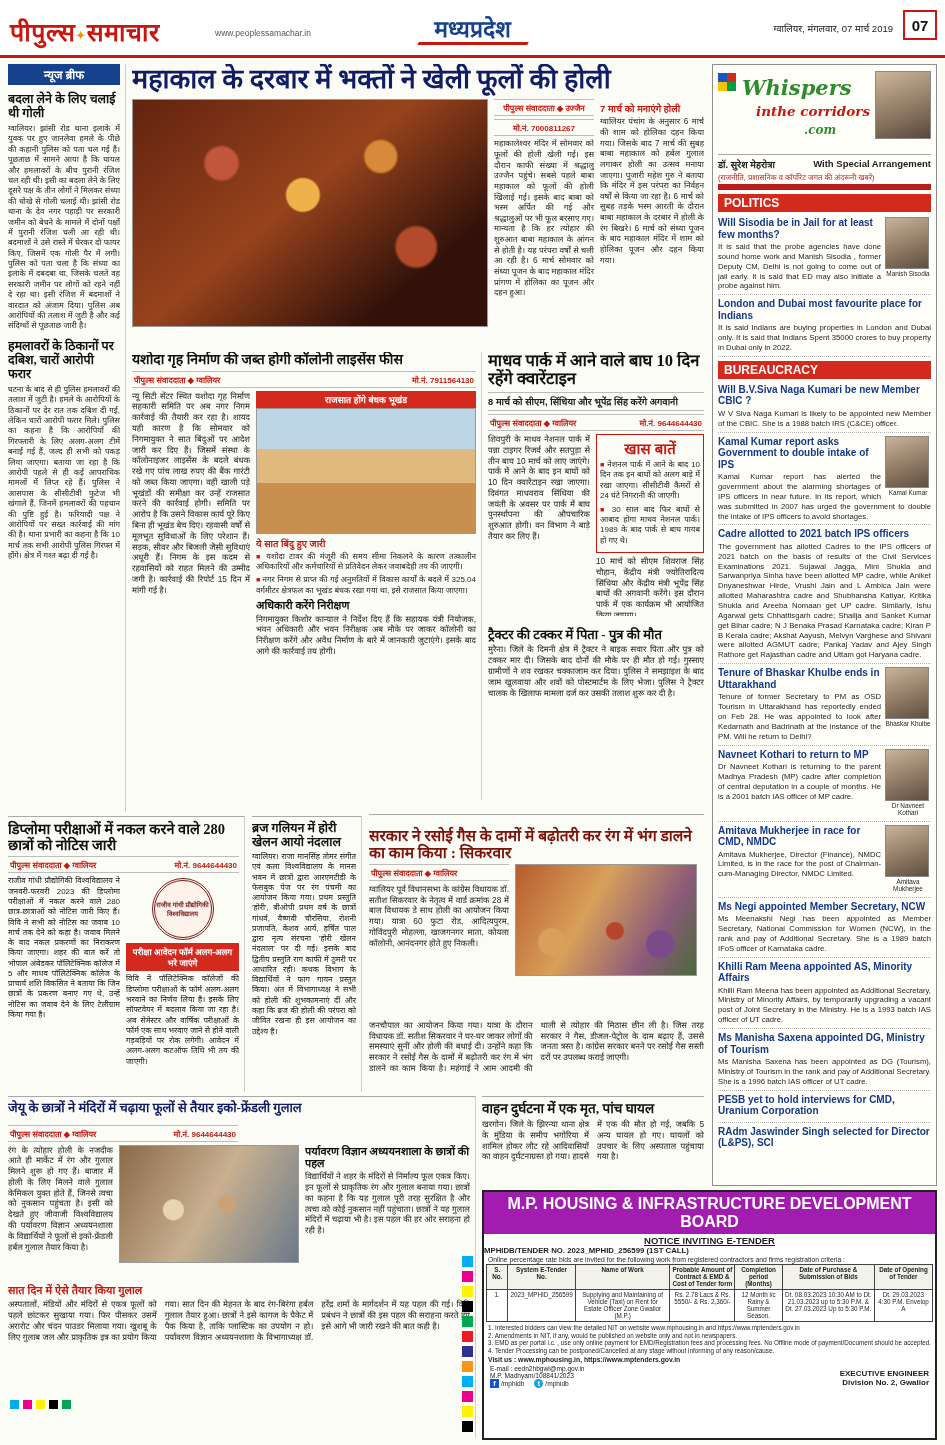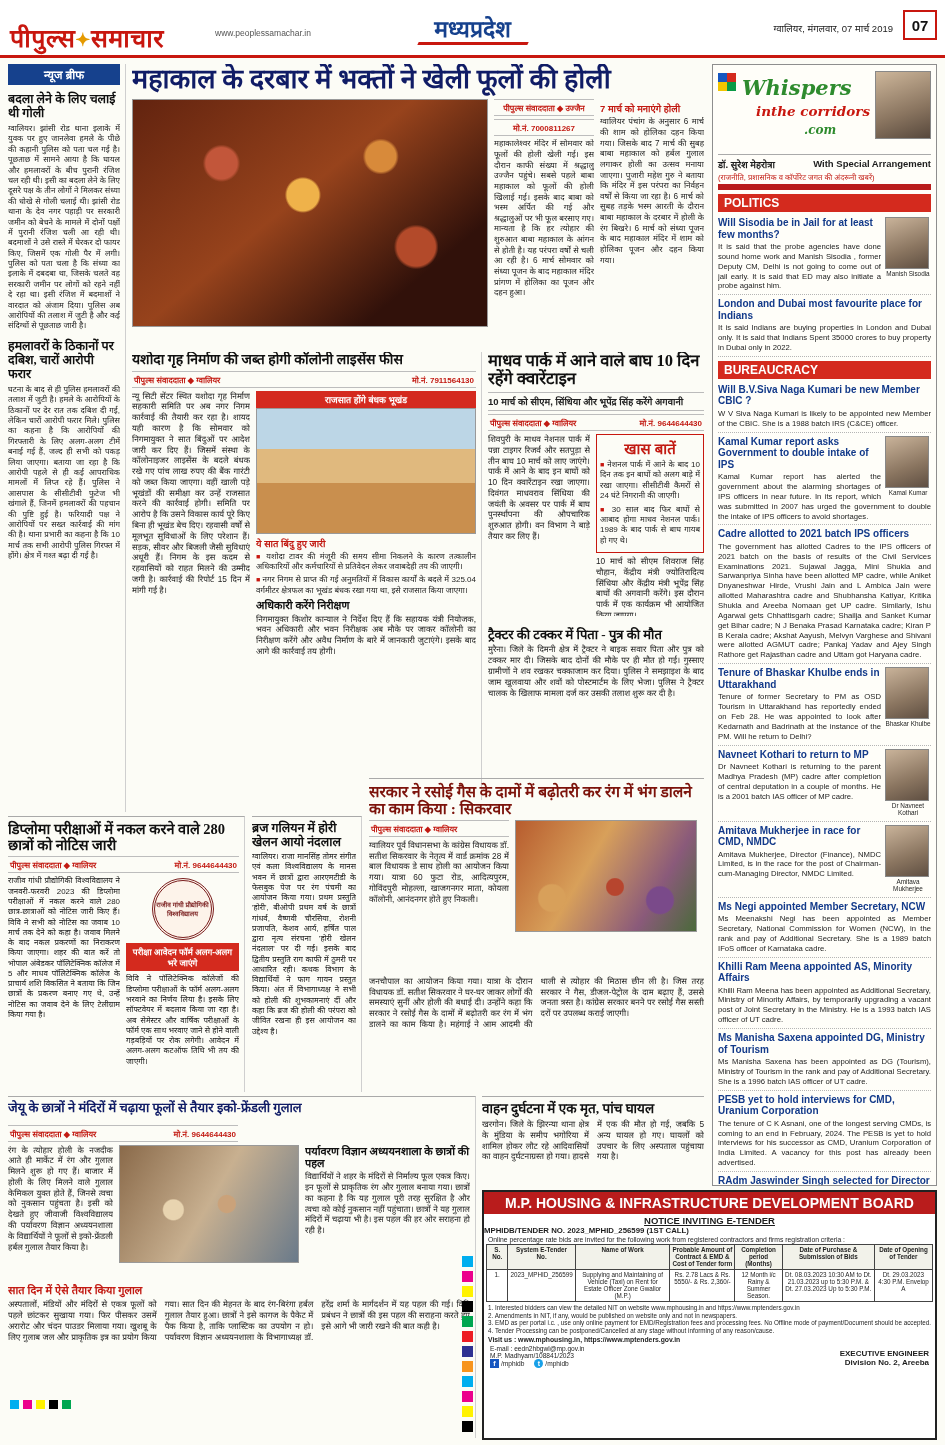--- a/index.html
+++ b/index.html
@@ -3,21 +3,21 @@
 <meta charset="utf-8">
 <style>
   *{margin:0;padding:0;box-sizing:border-box}
   html,body{background:#d8d8d2}
   body{font-family:"Liberation Sans",sans-serif;color:#1d1d1d}
   .page{position:relative;width:945px;height:1445px;margin:0 auto;background:#fcfcf6;overflow:hidden}
 
   
   .hdr{position:absolute;left:0;top:0;width:945px;height:58px;border-bottom:3px solid #c8170f;background:#fff}
   .hdr-inner{position:relative;width:100%;height:100%}
-  .logo{position:absolute;left:10px;top:20px;font-family:Liberation Sans, sans-serif;font-weight:bold;font-size:25px;color:#c8170f;letter-spacing:.5px}
+  .logo{position:absolute;left:10px;top:14px;font-family:Liberation Mono, monospace;font-weight:bold;font-size:25px;color:#c8170f;letter-spacing:.5px}
   .logo .star{color:#e59a00;font-size:18px;vertical-align:middle}
   .site{position:absolute;left:215px;top:28px;font-size:8.5px;color:#555}
   .region{position:absolute;left:0;right:0;top:12px;text-align:center;font-family:"Liberation Serif",serif;font-weight:bold;font-size:23px;color:#16418d}
   .region-rule{position:absolute;left:418px;top:42px;width:110px;height:3px;background:#c8170f;transform:skewX(-25deg)}
   .dateline{position:absolute;right:52px;top:22px;font-size:9.5px;color:#222}
   .pageno{position:absolute;right:8px;top:10px;width:34px;height:30px;border:2px solid #c8170f;color:#111;font-weight:bold;font-size:15px;display:flex;align-items:center;justify-content:center;background:#fff}
 
   
   .hl{font-family:"Liberation Serif",serif;font-weight:bold;color:#101010;line-height:1.12}
   .navy{color:#101c66}
@@ -82,21 +82,21 @@
   .w-ph{width:44px;height:52px;background:linear-gradient(160deg,#c9b39a,#8a7560 60%,#5f4f42);border:1px solid #888}
   .w-cap{font-size:6.4px;text-align:center;line-height:1.1;margin-top:1px}
 
   
   .dipl{position:absolute;left:8px;top:816px;width:237px;height:276px;border-top:1px solid #a9a9a9;border-right:1px solid #cfcfcf;padding:4px 5px 0 0;overflow:hidden}
   .dipl .hl{font-size:14.5px}
   .seal{width:62px;height:62px;border-radius:50%;border:3px double #7a1f1f;color:#7a1f1f;font-size:6.5px;font-weight:bold;display:flex;align-items:center;justify-content:center;text-align:center;margin:2px auto;background:#fdf3ea}
   .red-box{background:#d42a1e;color:#fff;font-weight:bold;font-size:8.5px;text-align:center;padding:3px 2px;margin:3px 0}
   .braj{position:absolute;left:252px;top:816px;width:110px;height:276px;border-top:1px solid #a9a9a9;border-right:1px solid #cfcfcf;padding:4px 5px 0 0;overflow:hidden}
   .braj .hl{font-size:12.5px;margin-bottom:3px}
-  .sark{position:absolute;left:369px;top:778px;width:335px;height:276px;border-top:1px solid #a9a9a9;padding-top:4px;overflow:hidden}
+  .sark{position:absolute;left:369px;top:814px;width:335px;height:276px;border-top:1px solid #a9a9a9;padding-top:12px;overflow:hidden}
   .sark .hl{font-size:15.5px}
   .sark-row{display:flex;gap:6px;margin-top:2px}
   .crowd-photo{width:182px;height:112px;background:
       radial-gradient(circle at 20% 70%, #d8a05a 0 8%, rgba(0,0,0,0) 9%),
       radial-gradient(circle at 55% 60%, #b7452e 0 7%, rgba(0,0,0,0) 8%),
       radial-gradient(circle at 80% 72%, #7a4a8a 0 8%, rgba(0,0,0,0) 9%),
       linear-gradient(120deg,#b75c2e,#d8a05a 40%,#8a5a7a 75%,#4a6a3a)}
 
   
   .jeyu{position:absolute;left:8px;top:1096px;width:468px;height:342px;border-top:1px solid #a9a9a9;border-right:1px solid #cfcfcf;padding:4px 5px 0 0;overflow:hidden}
@@ -104,21 +104,21 @@
   .jeyu-row{display:flex;gap:6px}
   .group-photo{width:180px;height:118px;background:
       radial-gradient(circle at 30% 55%, #e8d4b0 0 7%, rgba(0,0,0,0) 8%),
       radial-gradient(circle at 60% 50%, #caa27a 0 7%, rgba(0,0,0,0) 8%),
       linear-gradient(120deg,#8a6a4a,#c8b090 50%,#6a7a8a)}
   .vahan{position:absolute;left:482px;top:1096px;width:222px;height:90px;border-top:1px solid #a9a9a9;padding-top:4px;overflow:hidden}
   .vahan .hl{font-size:13.5px;margin-bottom:3px}
 
   
   .tender{position:absolute;left:482px;top:1190px;width:455px;height:250px;border:2px solid #222;background:#fff;overflow:hidden}
-  .tender-org{background:#b91c1c;color:#fff;font-weight:bold;font-size:14px;text-align:center;padding:3px 16px}
+  .tender-org{background:#a21caf;color:#fff;font-weight:bold;font-size:16px;text-align:center;padding:3px 16px}
   .tender-nit{font-weight:bold;font-size:9.5px;text-align:center;margin-top:1px;text-decoration:underline}
   .tender-ref{font-weight:bold;font-size:7.8px;}
   .tender-intro{font-size:6.8px;padding:1px 4px}
   table.tnd{border-collapse:collapse;width:447px;margin:0 auto;font-size:6.3px;line-height:1.15}
   table.tnd th,table.tnd td{border:1px solid #444;padding:1px 2px;vertical-align:top;text-align:center}
   table.tnd th{font-weight:bold;background:#f2f2ea}
   .tnotes{font-size:6.3px;line-height:1.25;padding:2px 4px 0}
   .tvisit{font-size:6.8px;font-weight:bold;padding:1px 4px}
   .tfoot{display:flex;justify-content:space-between;align-items:flex-end;padding:1px 6px 3px}
   .tfoot-l{font-size:6.6px}
@@ -196,21 +196,21 @@
         <div class="bullet">यशोदा टावर की मंजूरी की समय सीमा निकलने के कारण तत्कालीन अधिकारियों और कर्मचारियों से प्रतिवेदन लेकर जवाबदेही तय की जाएगी।</div>
         <div class="bullet">नगर निगम से प्राप्त की गई अनुमतियों में विकास कार्यों के बदले में 325.04 वर्गमीटर क्षेत्रफल का भूखंड बंधक रखा गया था, इसे राजसात किया जाएगा।</div>
         <div class="hl" style="font-size:11px;margin:2px 0">अधिकारी करेंगे निरीक्षण</div>
         <div class="b" style="height:86px">निगमायुक्त किशोर कान्याल ने निर्देश दिए हैं कि सहायक यंत्री नियोजक, भवन अधिकारी और भवन निरीक्षक अब मौके पर जाकर कॉलोनी का निरीक्षण करेंगे और अवैध निर्माण के बारे में जानकारी जुटाएंगे। इसके बाद आगे की कार्रवाई तय होगी।</div>
       </div>
     </div>
   </div>
 
   <div class="madh">
     <div class="hl">माधव पार्क में आने वाले बाघ 10 दिन रहेंगे क्वारेंटाइन</div>
-    <div class="deck">10 मार्च को सीएम, सिंधिया और भूपेंद्र सिंह करेंगे अगवानी</div>
+    <div class="deck">8 मार्च को सीएम, सिंधिया और भूपेंद्र सिंह करेंगे अगवानी</div>
     <div class="byline">
       <span>पीपुल्स संवाददाता ◆ ग्वालियर</span>
       <span>मो.नं. 9644644430</span>
     </div>
     <div style="display:flex;gap:6px">
       <div style="width:102px;overflow:hidden">
         <div class="b" style="height:190px">शिवपुरी के माधव नेशनल पार्क में पन्ना टाइगर रिजर्व और सतपुड़ा से तीन बाघ 10 मार्च को लाए जाएंगे। पार्क में आने के बाद इन बाघों को 10 दिन क्वारेंटाइन रखा जाएगा। दिवंगत माधवराव सिंधिया की जयंती के अवसर पर पार्क में बाघ पुनर्स्थापना की औपचारिक शुरुआत होगी। वन विभाग ने बाड़े तैयार कर लिए हैं।</div>
       </div>
       <div style="flex:1;overflow:hidden">
         <div class="khaas">
@@ -305,21 +305,20 @@
     <div class="w-item">
       <div class="w-h">Khilli Ram Meena appointed AS, Minority Affairs</div>
       <div class="w-b">Khilli Ram Meena has been appointed as Additional Secretary, Ministry of Minority Affairs, by temporarily upgrading a vacant post of Joint Secretary in the Ministry. He is a 1993 batch IAS officer of UT cadre.</div>
     </div>
     <div class="w-item">
       <div class="w-h">Ms Manisha Saxena appointed DG, Ministry of Tourism</div>
       <div class="w-b">Ms Manisha Saxena has been appointed as DG (Tourism), Ministry of Tourism in the rank and pay of Additional Secretary. She is a 1996 batch IAS officer of UT cadre.</div>
     </div>
     <div class="w-item">
       <div class="w-h">PESB yet to hold interviews for CMD, Uranium Corporation</div>
-      <div class="w-b">The tenure of C K Asnani, one of the longest serving CMDs, is coming to an end in February, 2024. The PESB is yet to hold interviews for his successor as CMD, Uranium Corporation of India Limited. A vacancy for this post has already been advertised.</div>
     </div>
     <div class="w-item" style="border-bottom:none">
       <div class="w-h">RAdm Jaswinder Singh selected for Director (L&amp;PS), SCI</div>
 
     </div>
   </div>
 
   <div class="dipl">
     <div class="hl">डिप्लोमा परीक्षाओं में नकल करने वाले 280 छात्रों को नोटिस जारी</div>
     <div class="byline">
@@ -437,21 +436,21 @@
               <span>/mphidb</span>
             </span>
           <span class="soc">
               <span class="soc-ic tw">t</span>
               <span>/mphidb</span>
             </span>
         </div>
       </div>
       <div class="tfoot-r">
         <div>EXECUTIVE ENGINEER</div>
-        <div>Division No. 2, Areeba</div>
+        <div>Division No. 2, Gwalior</div>
       </div>
     </div>
   </div>
 
   <div class="marks-v">
     <span style="background:#00aeef"></span>
       <span style="background:#ec008c"></span>
       <span style="background:#fff200"></span>
       <span style="background:#000"></span>
       <span style="background:#00a651"></span>

